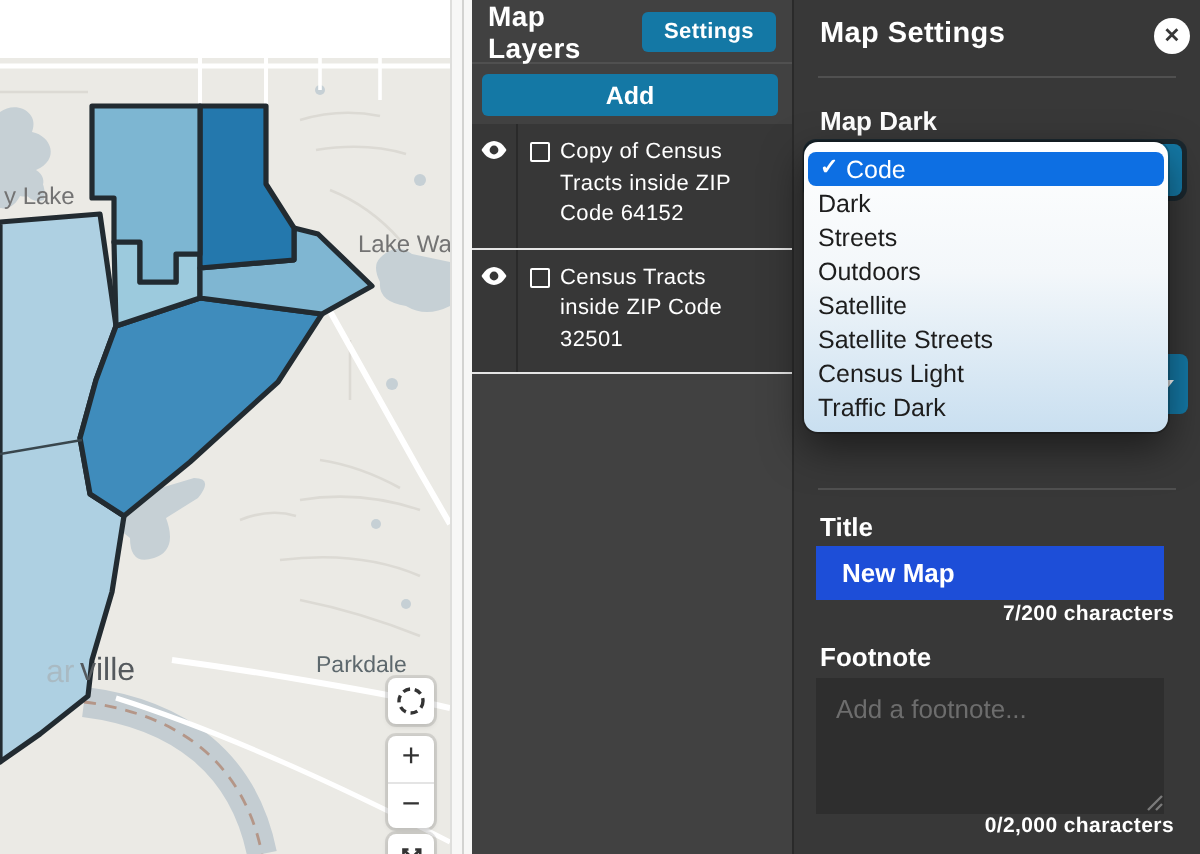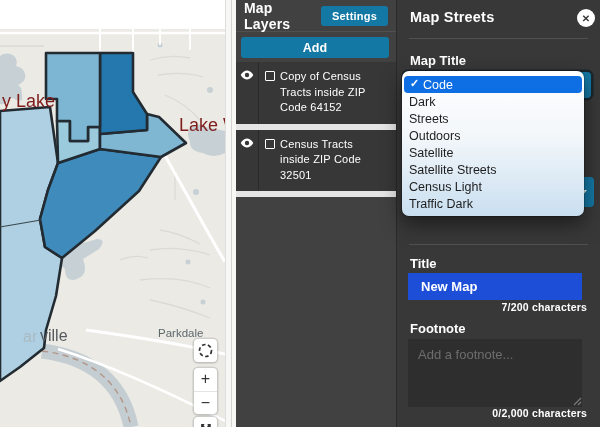--- a/index.html
+++ b/index.html
@@ -2,21 +2,21 @@
 <html><head>
 <meta charset="utf-8">
 <style>
   * { margin:0; padding:0; box-sizing:border-box; }
   body { font-family:"Liberation Sans", sans-serif; background:#fff; }
   .stage { position:relative; width:600px; height:427px; overflow:hidden; background:#fff; }
 
   
   .map { position:absolute; left:0; top:0; width:225px; height:427px; background:#fff; overflow:hidden; }
   .map svg.basemap { position:absolute; left:0; top:0; }
-  .map-label { position:absolute; white-space:nowrap; color:#7f1d1d; font-size:18px; z-index:2; }
+  .map-label { position:absolute; white-space:nowrap; color:#737373; font-size:12px; z-index:2; }
   .lbl-lake-left  { left:2px;  top:91px; }
   .lbl-lake-right { left:179px; top:115px; }
   .lbl-town-faint { left:23px; top:328px; font-size:16px; color:#a7adb0; opacity:.6; }
   .lbl-town  { left:40px; top:327px; font-size:16px; color:#54595d; }
   .lbl-parkdale { left:158px; top:327px; font-size:11.5px; color:#5d686d; }
 
   .mapctl { position:absolute; background:#fff; border-radius:4px; z-index:3;
             box-shadow:0 0 0 1.5px rgba(0,0,0,.10), 0 1px 3px rgba(0,0,0,.12); }
   .ctl-locate { left:194px; top:339px; width:23px; height:23px; display:flex; align-items:center; justify-content:center; }
   .ctl-zoomgrp { left:194px; top:368px; width:23px; height:46px; display:flex; flex-direction:column; }
@@ -30,21 +30,21 @@
 
   
   .layers-panel { position:absolute; left:236px; top:0; width:160px; height:427px; background:#414141; color:#fff; }
   .lp-header { height:31px; display:flex; align-items:center; padding:0 8px; }
   .lp-title { font-size:14px; font-weight:600; letter-spacing:.2px; }
   .btn-settings { margin-left:auto; background:#1478a5; color:#fff; font-size:11px; font-weight:bold;
                   padding:4px 11px; border-radius:3px; cursor:pointer; letter-spacing:.2px; }
   .lp-divider { border-top:1px solid #505050; }
   .btn-add { margin:5px 7px 4px 5px; height:21px; background:#1478a5; border-radius:3px; color:#fff;
              font-size:12.5px; font-weight:bold; display:flex; align-items:center; justify-content:center; cursor:pointer; }
-  .layer-row { display:flex; background:#373737; border-bottom:6px solid #e5e5e5; }
+  .layer-row { display:flex; background:#373737; border-bottom:1px solid #e5e5e5; }
   .layer-row:first-of-type { border-top:1px solid #2a2a2a; }
   .eye-cell { width:23px; flex:none; border-right:1px solid #2a2a2a; display:flex; justify-content:center; padding-top:8px; cursor:pointer; }
   .layer-content { display:flex; align-items:flex-start; gap:5px; padding:7px 4px 8px 6px; }
   .layer-checkbox { width:10px; height:10px; border:1.5px solid #fff; border-radius:1px; margin-top:2px; flex:none; cursor:pointer; }
   .layer-name { width:97px; font-size:11px; line-height:15.5px; color:#fff; letter-spacing:.2px; }
 
   
   .settings-panel { position:absolute; left:396px; top:0; width:204px; height:427px; background:#383838; color:#fff; border-left:1px solid #2a2a2a; }
   .sp-title { position:absolute; left:13px; top:9px; font-size:14.5px; font-weight:bold; letter-spacing:.2px; }
   .btn-close { position:absolute; right:5px; top:9px; width:18px; height:18px; border-radius:50%; background:#fff;
@@ -203,25 +203,25 @@
         </svg>
       </div>
       <div class="layer-content">
         <div class="layer-checkbox"></div>
         <div class="layer-name">Census Tracts inside ZIP Code 32501</div>
       </div>
     </div>
   </div>
 
   <div class="settings-panel">
-    <div class="sp-title">Map Streets</div>
+    <div class="sp-title">Map Settings</div>
     <div class="btn-close"></div>
     <div class="sp-div1"></div>
 
-    <div class="field-label ms-label">Map Title</div>
+    <div class="field-label ms-label">Map Dark</div>
 
     <div class="select-ctl select-style">
         <span class="caret"></span>
       </div>
     <div class="select-ctl select-hidden">
         <span class="caret"></span>
       </div>
 
     <div class="style-menu">
       <div class="menu-item selected">

